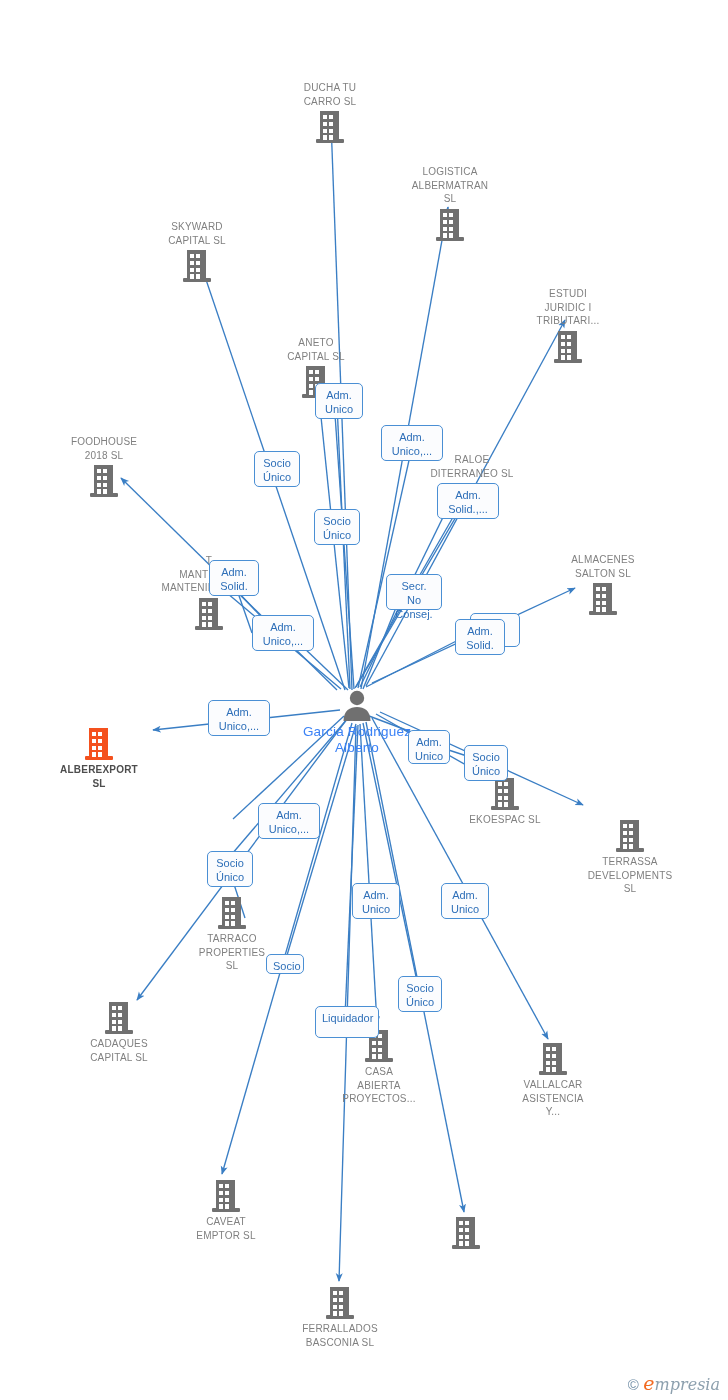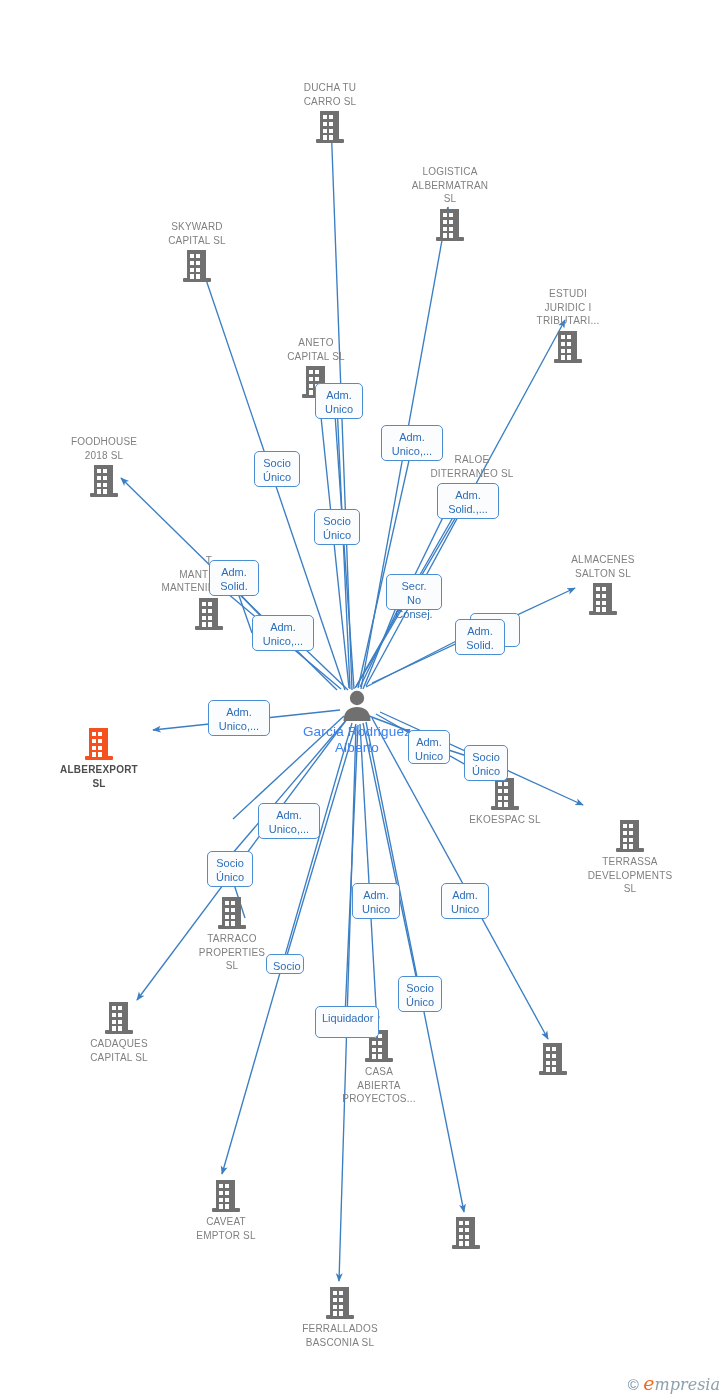--- a/index.html
+++ b/index.html
@@ -439,20 +439,23 @@
               <rect x="10" y="6" width="4" height="4"></rect>
               <rect x="16" y="6" width="4" height="4"></rect>
               <rect x="10" y="13" width="4" height="4"></rect>
               <rect x="16" y="13" width="4" height="4"></rect>
               <rect x="10" y="20" width="4" height="4"></rect>
               <rect x="16" y="20" width="4" height="4"></rect>
               <rect x="10" y="26" width="4" height="5"></rect>
               <rect x="16" y="26" width="4" height="5"></rect>
             </g>
           </svg></span>
+        <span class="label">VALLALCAR
+ASISTENCIA
+Y...</span>
       </div>
       <div class="node" style="left: 226px; top: 1178px;">
         <span class="icon"><svg width="34" height="36" viewBox="0 0 34 36" xmlns="http://www.w3.org/2000/svg">
             <rect x="7" y="2" width="19" height="29" fill="#707070"></rect>
             <rect x="3" y="30" width="28" height="4" rx="1" fill="#707070"></rect>
             <g fill="#ffffff">
               <rect x="10" y="6" width="4" height="4"></rect>
               <rect x="16" y="6" width="4" height="4"></rect>
               <rect x="10" y="13" width="4" height="4"></rect>
               <rect x="16" y="13" width="4" height="4"></rect>

